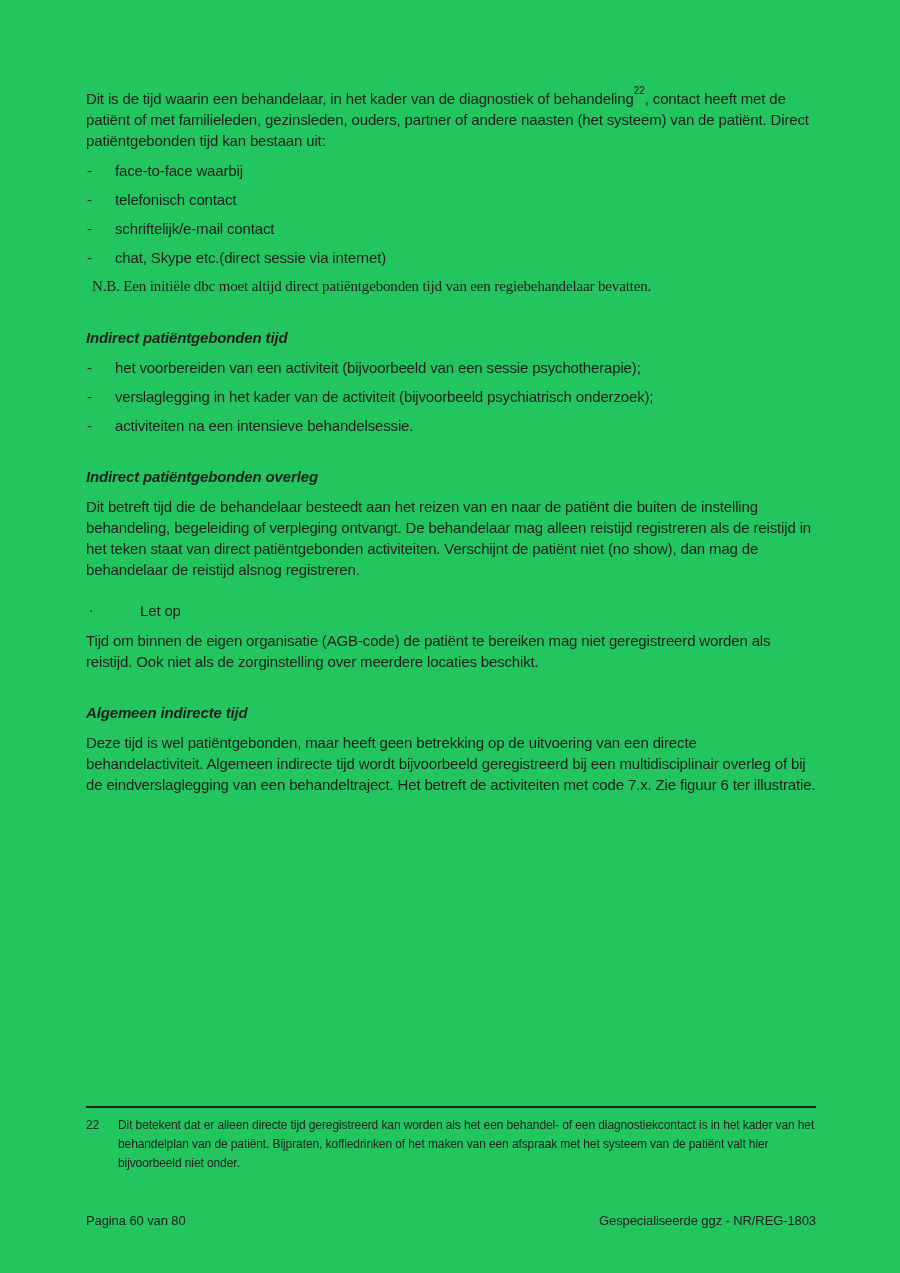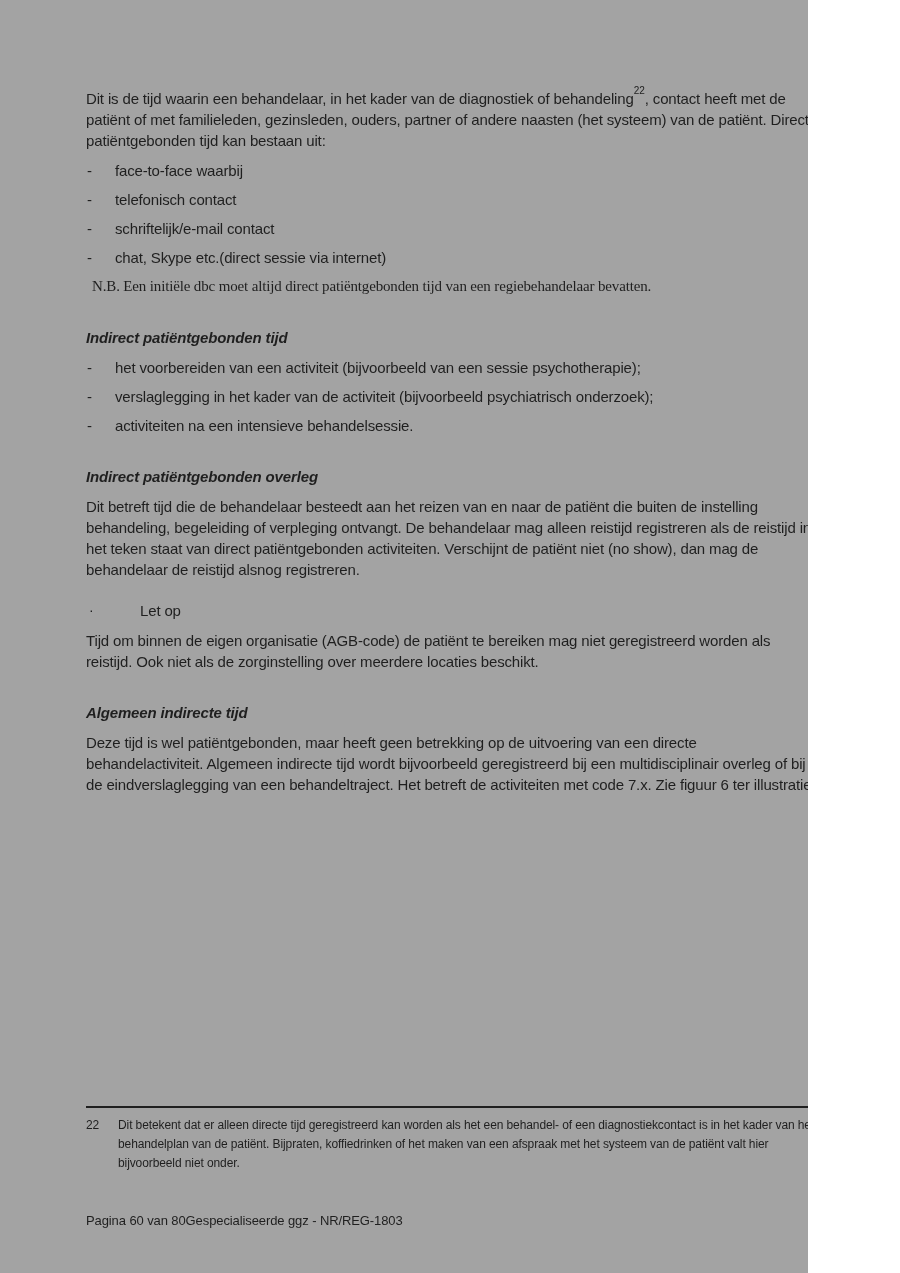--- a/index.html
+++ b/index.html
@@ -1,20 +1,20 @@
 <!DOCTYPE html>
 <html><head>
 <meta charset="utf-8">
 <style>
   html, body { margin: 0; padding: 0; background: #ffffff; }
   .page {
     position: relative;
-    width: 808px;
+    width: 900px;
     height: 1273px;
-    background: #a3a3a3;
+    background: #22c55e;
     font-family: "Liberation Sans", sans-serif;
     color: #1f1f1f;
     overflow: hidden;
   }
   .content {
     position: absolute;
     left: 86px;
     top: 88px;
     width: 730px;
     font-size: 15px;
@@ -60,21 +60,21 @@
     line-height: 19px;
     letter-spacing: -0.1px;
   }
   .footnote .fn-num { position: absolute; left: 0; top: 0; }
   .page-footer {
     position: absolute;
     left: 86px;
     top: 1212px;
     width: 730px;
     display: flex;
-    justify-content: flex-start;
+    justify-content: space-between;
     font-size: 13px;
     line-height: 17px;
     letter-spacing: -0.1px;
   }
 </style>
 </head>
 <body>
 
 <div class="page">
 

